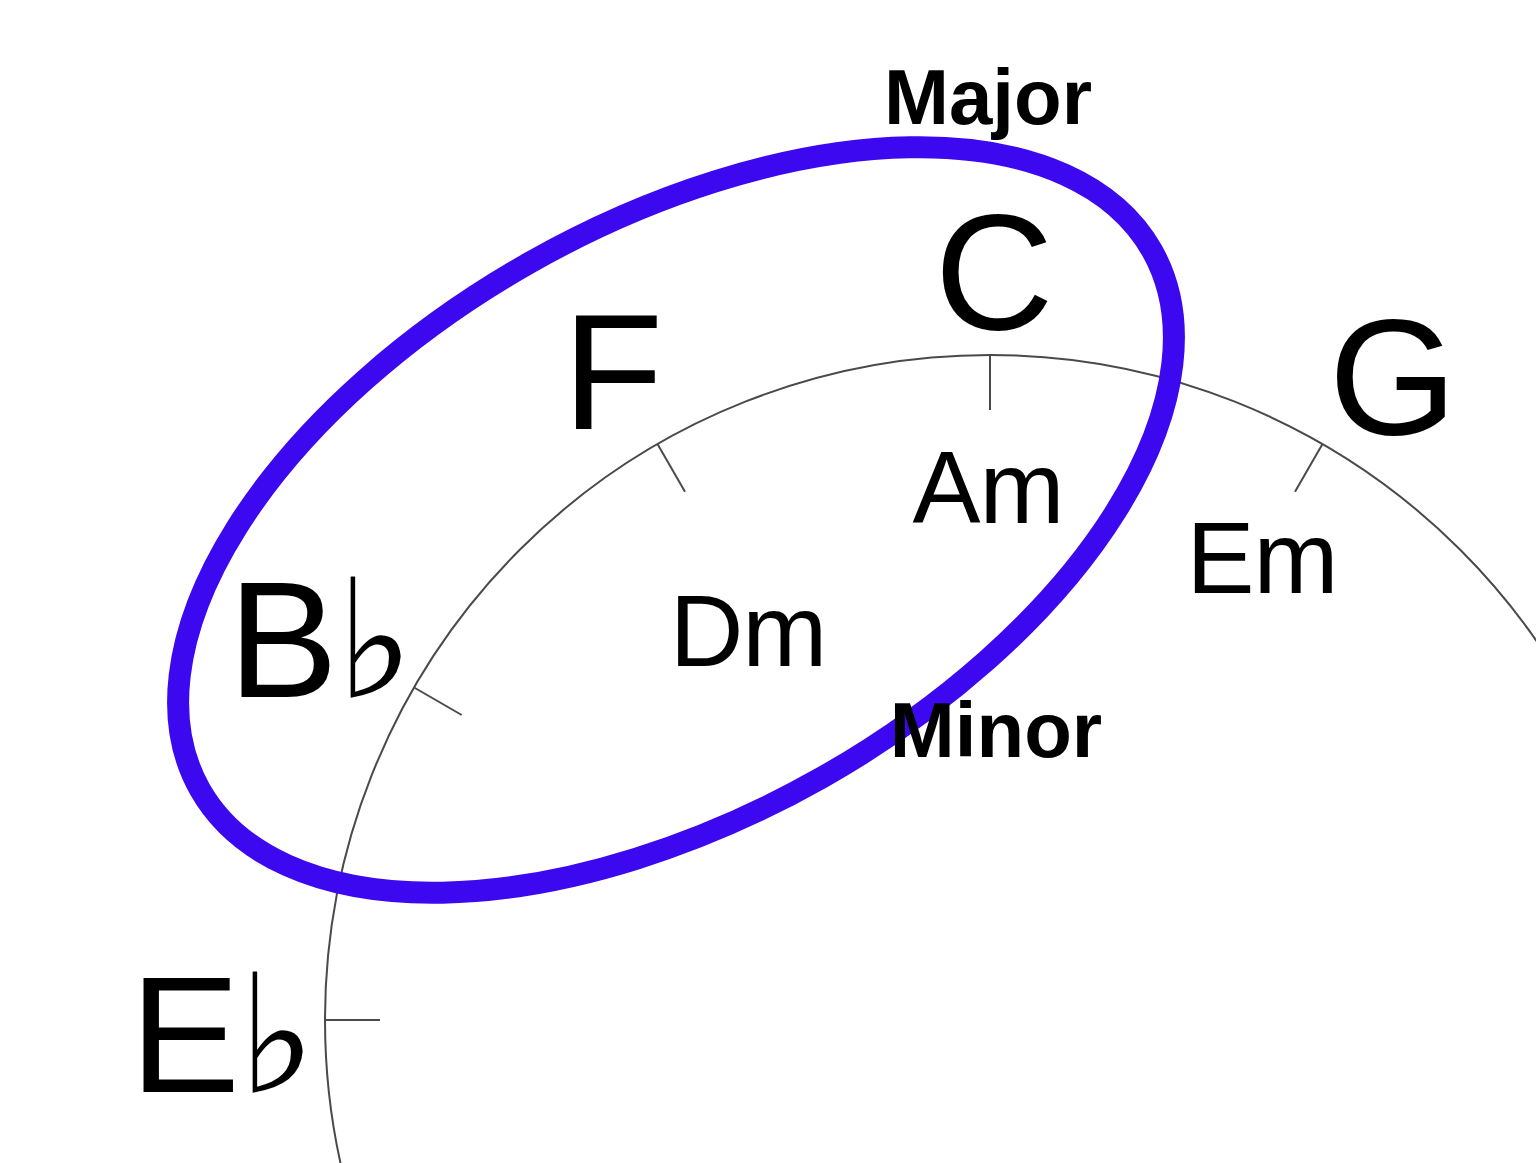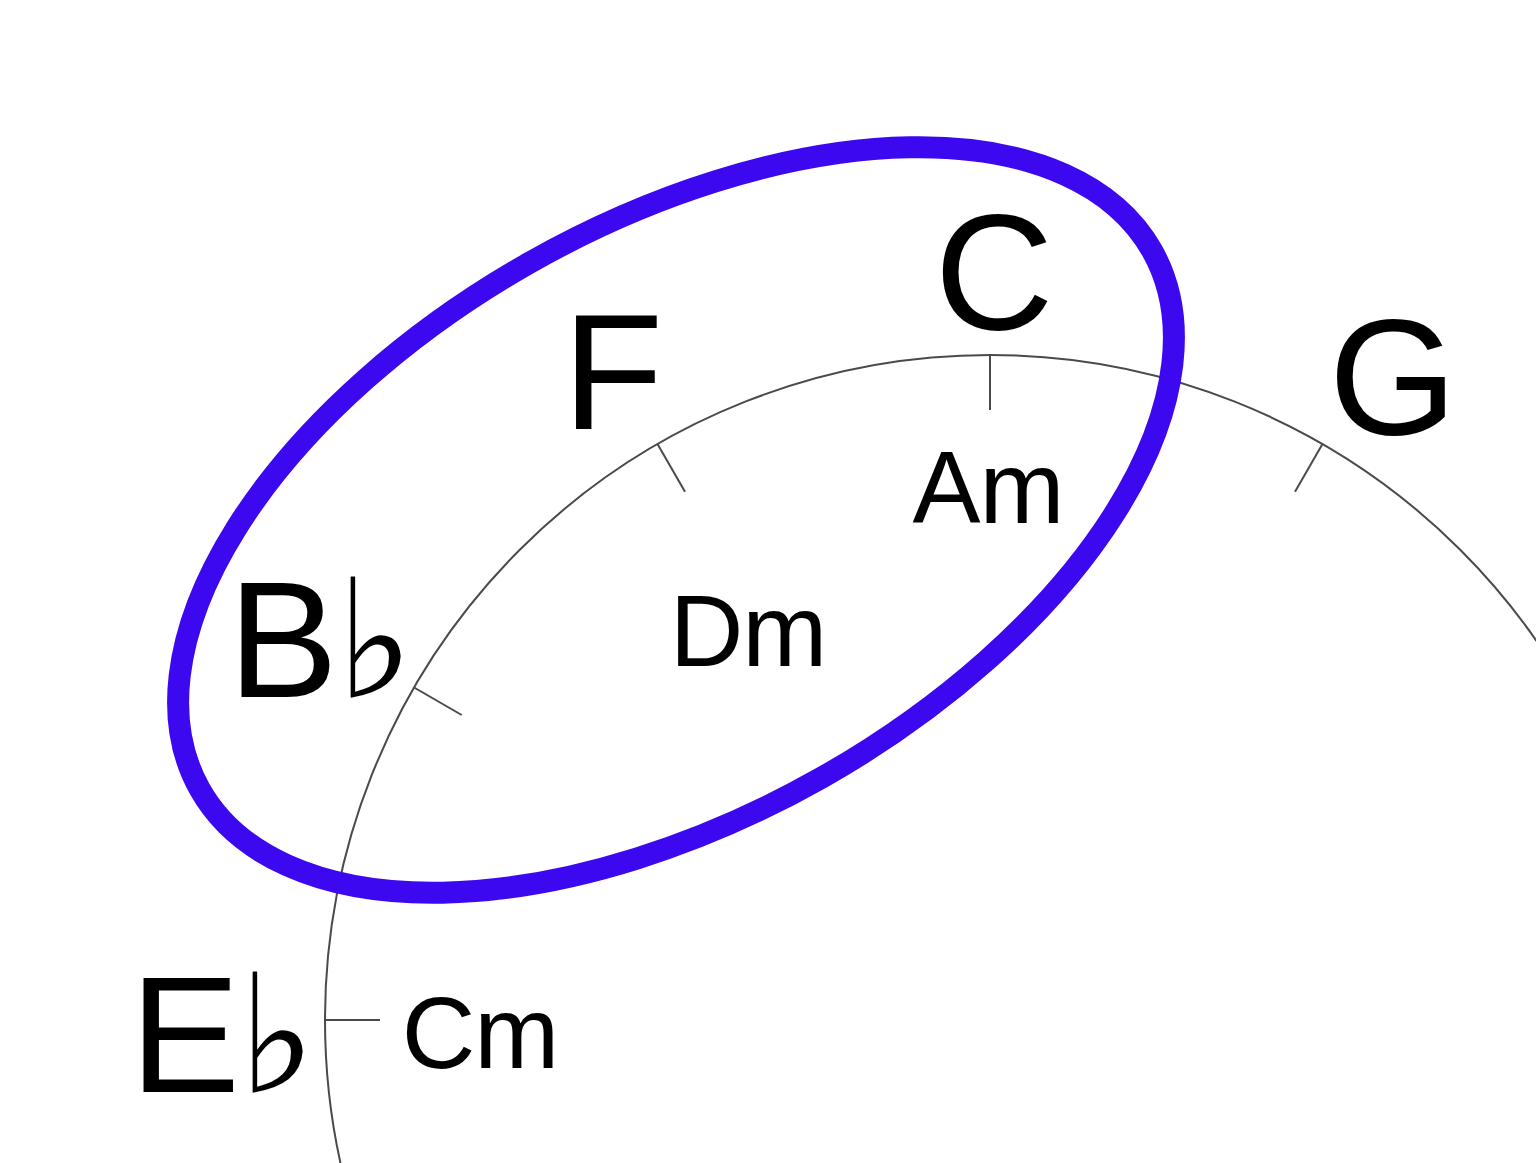--- a/index.html
+++ b/index.html
@@ -44,24 +44,26 @@
 
     <line x1="990" y1="355" x2="990" y2="410" stroke-width="2" stroke="#4a4a4a"></line>
     <line x1="1322.5" y1="444.1" x2="1295" y2="491.7" stroke-width="2" stroke="#4a4a4a"></line>
     <line x1="657.5" y1="444.1" x2="685" y2="491.7" stroke-width="2" stroke="#4a4a4a"></line>
     <line x1="414.1" y1="687.5" x2="461.7" y2="715" stroke-width="2" stroke="#4a4a4a"></line>
     <line x1="325" y1="1020" x2="380" y2="1020" stroke-width="2" stroke="#4a4a4a"></line>
 
     <ellipse cx="676" cy="520" rx="547" ry="296" transform="rotate(-29.5 676 520)" fill="none" stroke-width="22" stroke-linecap="round" stroke="#3C08F0"></ellipse>
   </svg>
 
+  <div class="lbl section" style="left:988px;  top:97px;">Major</div>
+  <div class="lbl section" style="left:996px;  top:730px;">Minor</div>
 
   <div class="lbl key-major" style="left:993px;  top:272px;">C</div>
   <div class="lbl key-major" style="left:612px;  top:372px;">F</div>
   <div class="lbl key-major" style="left:1392px; top:377px;">G</div>
   <div class="lbl key-major" style="left:320px;  top:640px;">B♭</div>
   <div class="lbl key-major" style="left:222px;  top:1035px;">E♭</div>
 
   <div class="lbl key-minor" style="left:988px;  top:488px;">Am</div>
+  <div class="lbl key-minor" style="left:1262px; top:558px;">Em</div>
   <div class="lbl key-minor" style="left:748px;  top:586px;margin-top:45px;">Dm</div>
-  <div class="lbl key-minor" style="left:480px;  top:1033px;">Cm</div>
 
 </div>
 
 </body></html>

